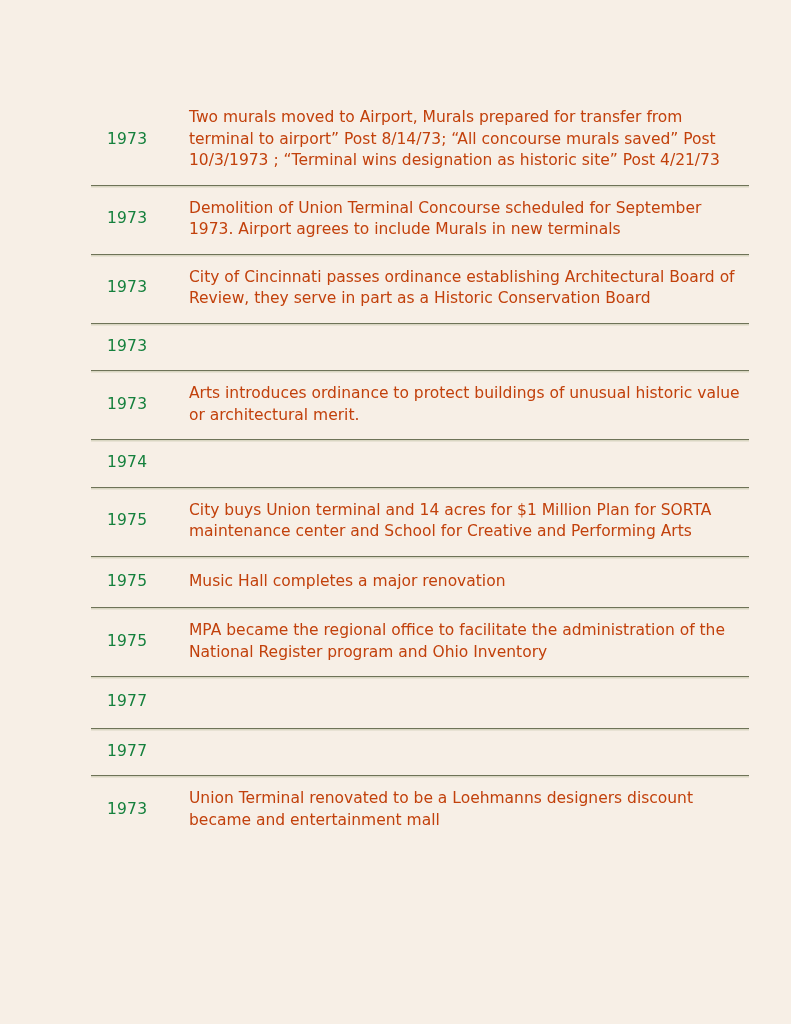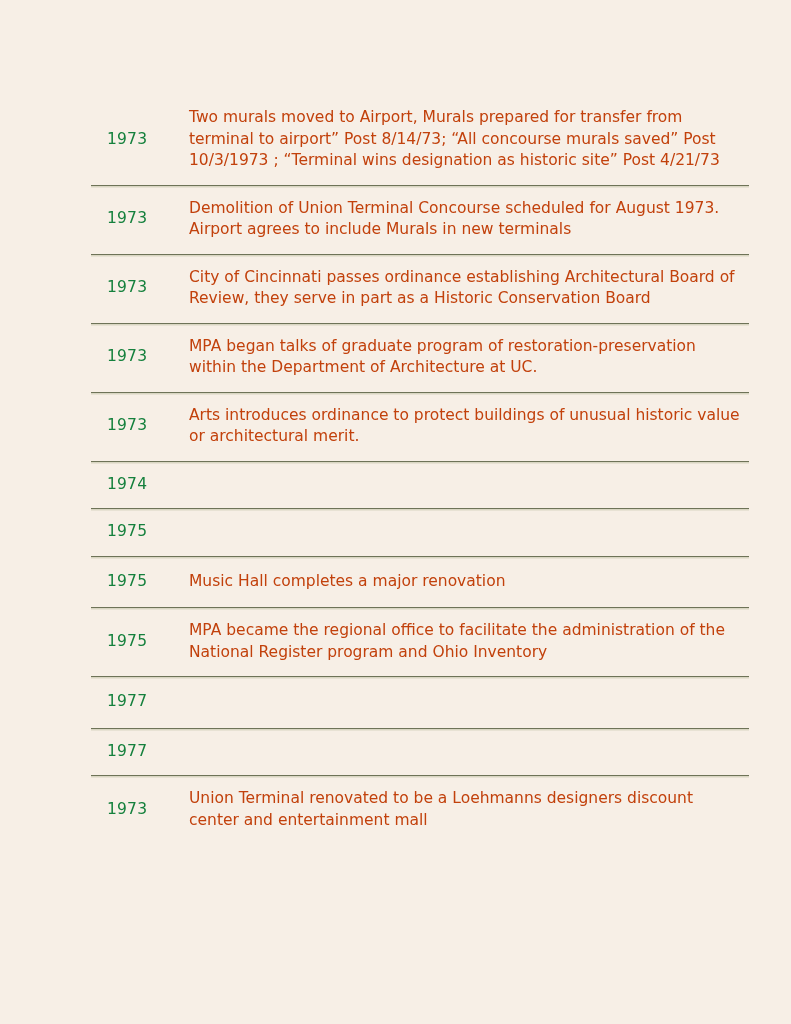--- a/index.html
+++ b/index.html
@@ -75,49 +75,49 @@
   <div class="timeline" id="timeline">
       <div class="row">
         <div class="row-inner">
           <div class="year">1973</div>
           <div class="desc">Two murals moved to Airport, Murals prepared for transfer from terminal to airport” Post 8/14/73; “All concourse murals saved” Post 10/3/1973 ; “Terminal wins designation as historic site” Post 4/21/73</div>
         </div>
       </div>
       <div class="row">
         <div class="row-inner">
           <div class="year">1973</div>
-          <div class="desc">Demolition of Union Terminal Concourse scheduled for August 1973.  Airport agrees to include Murals in new terminals</div>
+          <div class="desc">Demolition of Union Terminal Concourse scheduled for September 1973.  Airport agrees to include Murals in new terminals</div>
         </div>
       </div>
       <div class="row">
         <div class="row-inner">
           <div class="year">1973</div>
           <div class="desc">City of Cincinnati passes ordinance establishing Architectural Board of Review, they serve in part as a Historic Conservation Board</div>
         </div>
       </div>
       <div class="row">
         <div class="row-inner">
           <div class="year">1973</div>
-          <div class="desc">MPA began talks of graduate program of restoration-preservation within the Department of Architecture at UC.</div>
         </div>
       </div>
       <div class="row">
         <div class="row-inner">
           <div class="year">1973</div>
           <div class="desc">Arts introduces ordinance to protect buildings of unusual historic value or architectural merit.</div>
         </div>
       </div>
       <div class="row">
         <div class="row-inner">
           <div class="year">1974</div>
         </div>
       </div>
       <div class="row">
         <div class="row-inner">
           <div class="year">1975</div>
+          <div class="desc">City buys Union terminal and 14 acres for $1 Million Plan for SORTA maintenance center and School for Creative and Performing Arts</div>
         </div>
       </div>
       <div class="row single">
         <div class="row-inner">
           <div class="year">1975</div>
           <div class="desc">Music Hall completes a major renovation</div>
         </div>
       </div>
       <div class="row">
         <div class="row-inner">
@@ -131,17 +131,17 @@
         </div>
       </div>
       <div class="row">
         <div class="row-inner">
           <div class="year">1977</div>
         </div>
       </div>
       <div class="row">
         <div class="row-inner">
           <div class="year">1973</div>
-          <div class="desc">Union Terminal renovated to be a Loehmanns designers discount center and entertainment mall</div>
+          <div class="desc">Union Terminal renovated to be a Loehmanns designers discount became and entertainment mall</div>
         </div>
       </div>
     </div>
 </div>
 
 </body></html>

